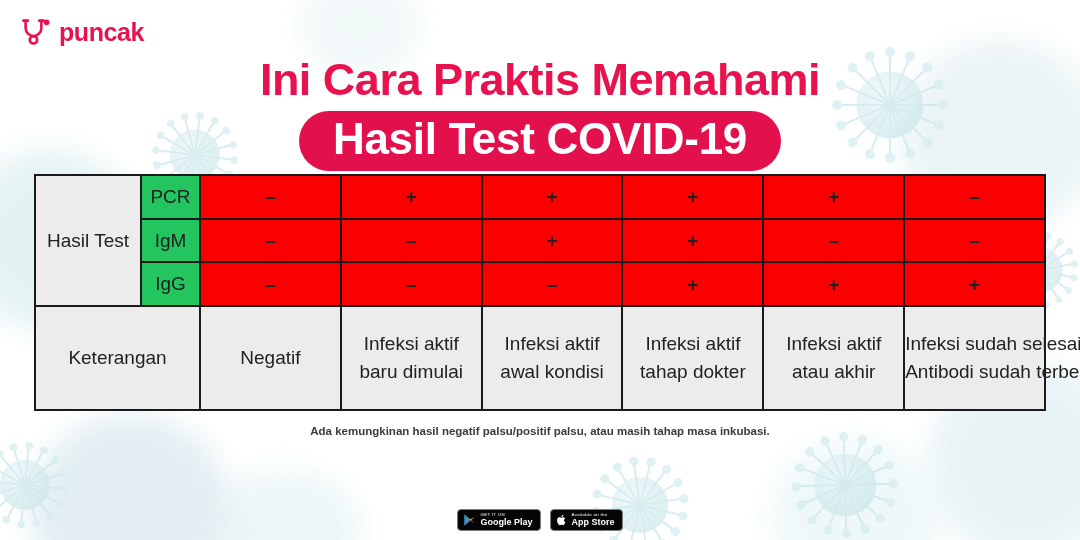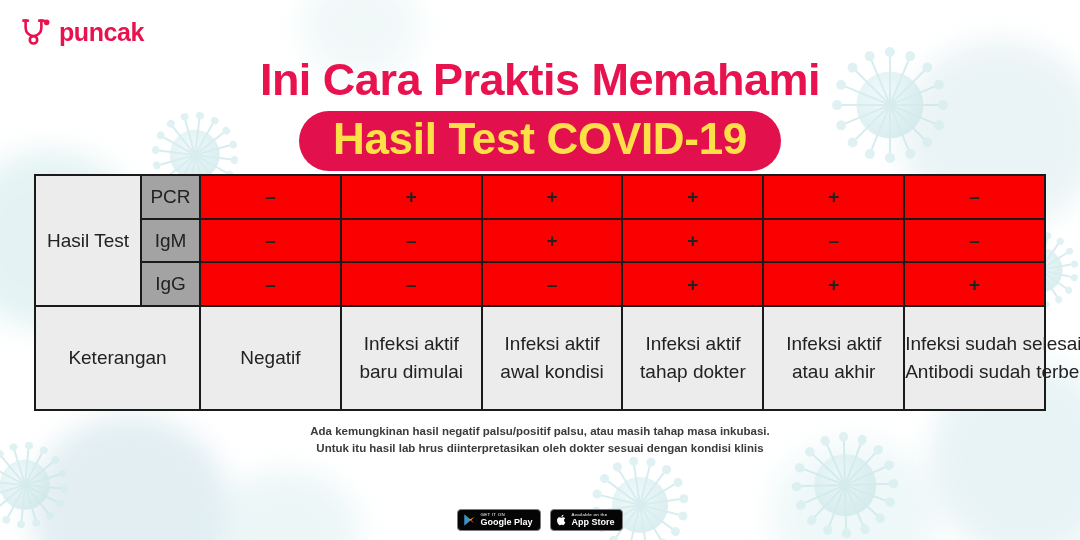--- a/index.html
+++ b/index.html
@@ -95,21 +95,21 @@
   .title-pill-wrap {
     position: absolute;
     left: 0;
     right: 0;
     top: 111px;
     text-align: center;
   }
   .title-pill {
     display: inline-block;
     background: #e2104c;
-    color: #fde047;
+    color: #ffffff;
     font-size: 44px;
     font-weight: 700;
     letter-spacing: -0.3px;
     padding: 5px 34px 9px 34px;
     border-radius: 30px;
     line-height: 1.05;
   }
 
   
   .table-wrap {
@@ -133,21 +133,21 @@
     font-size: 19px;
     color: #222222;
     padding: 0;
   }
   td.head-hasil {
     background: #ececec;
     font-size: 20px;
     width: 104px;
   }
   td.head-assay {
-    background: #a3a3a3;
+    background: #22c55e;
     font-size: 20px;
     width: 57px;
   }
   td.head-keterangan {
     background: #ececec;
     font-size: 20px;
   }
   td.mark {
     background: #fa0000;
     color: #ffffff;
@@ -722,21 +722,20 @@
             <span class="l">Infeksi sudah selesai</span>
             <span class="l">Antibodi sudah terbentuk</span>
           </td>
         </tr>
       </tbody>
     </table>
   </div>
 
   <div class="footnote">
     <div>Ada kemungkinan hasil negatif palsu/positif palsu, atau masih tahap masa inkubasi.</div>
-    <div>Untuk itu hasil lab hrus diinterpretasikan oleh dokter sesuai dengan kondisi klinis</div>
   </div>
 
 
   <div class="badges">
     <a class="badge">
       <svg width="11" height="12" viewBox="0 0 22 24">
         <path d="M1 1 L14.5 12 L1 23 Z" fill="#34a853"></path>
         <path d="M1 1 L14.5 12 L1 23 Z" fill="none"></path>
         <path d="M1 1 L10 12 L1 23 Z" fill="#4285f4"></path>
         <path d="M10 12 L20.5 6 L14.5 12 Z" fill="#fbbc04"></path>

